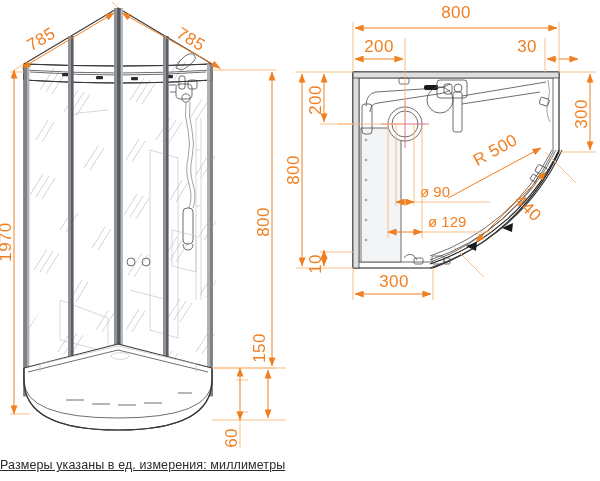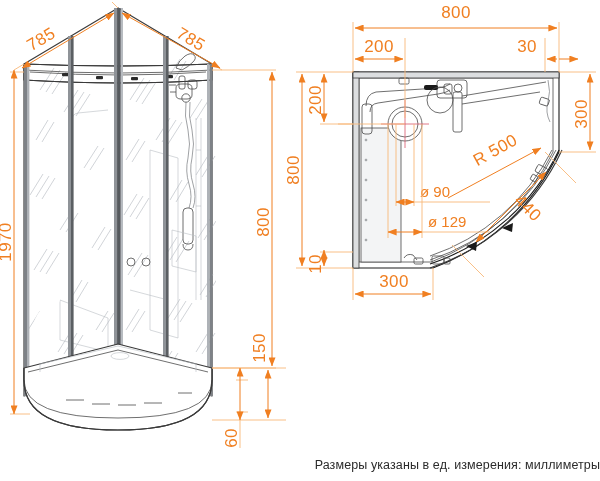--- a/index.html
+++ b/index.html
@@ -5,23 +5,24 @@
 <style>
   html,body{margin:0;padding:0;background:#ffffff;}
   body{
     width:600px;height:481px;overflow:hidden;position:relative;
     font-family:"Liberation Sans","DejaVu Sans",sans-serif;
     color:#231f20;
   }
   #sheet{position:absolute;left:0;top:0;width:600px;height:481px;}
   svg{display:block;}
   .caption{
-    position:absolute;left:0;top:458px;width:600px;text-align:right;
+    position:absolute;left:0;top:458px;width:600px;text-align:left;
     font-size:12.5px;color:#2b2b2b;letter-spacing:.1px;
     font-family:"Liberation Sans","DejaVu Sans",sans-serif;
+    text-decoration:underline;
   }
   
 </style>
 </head>
 <body>
 
 <div id="sheet">
 <svg width="600" height="481" viewBox="0 0 600 481" xmlns="http://www.w3.org/2000/svg">
   <defs>
     <marker id="ar" markerWidth="9" markerHeight="7" refX="8.6" refY="3.5" orient="auto">

